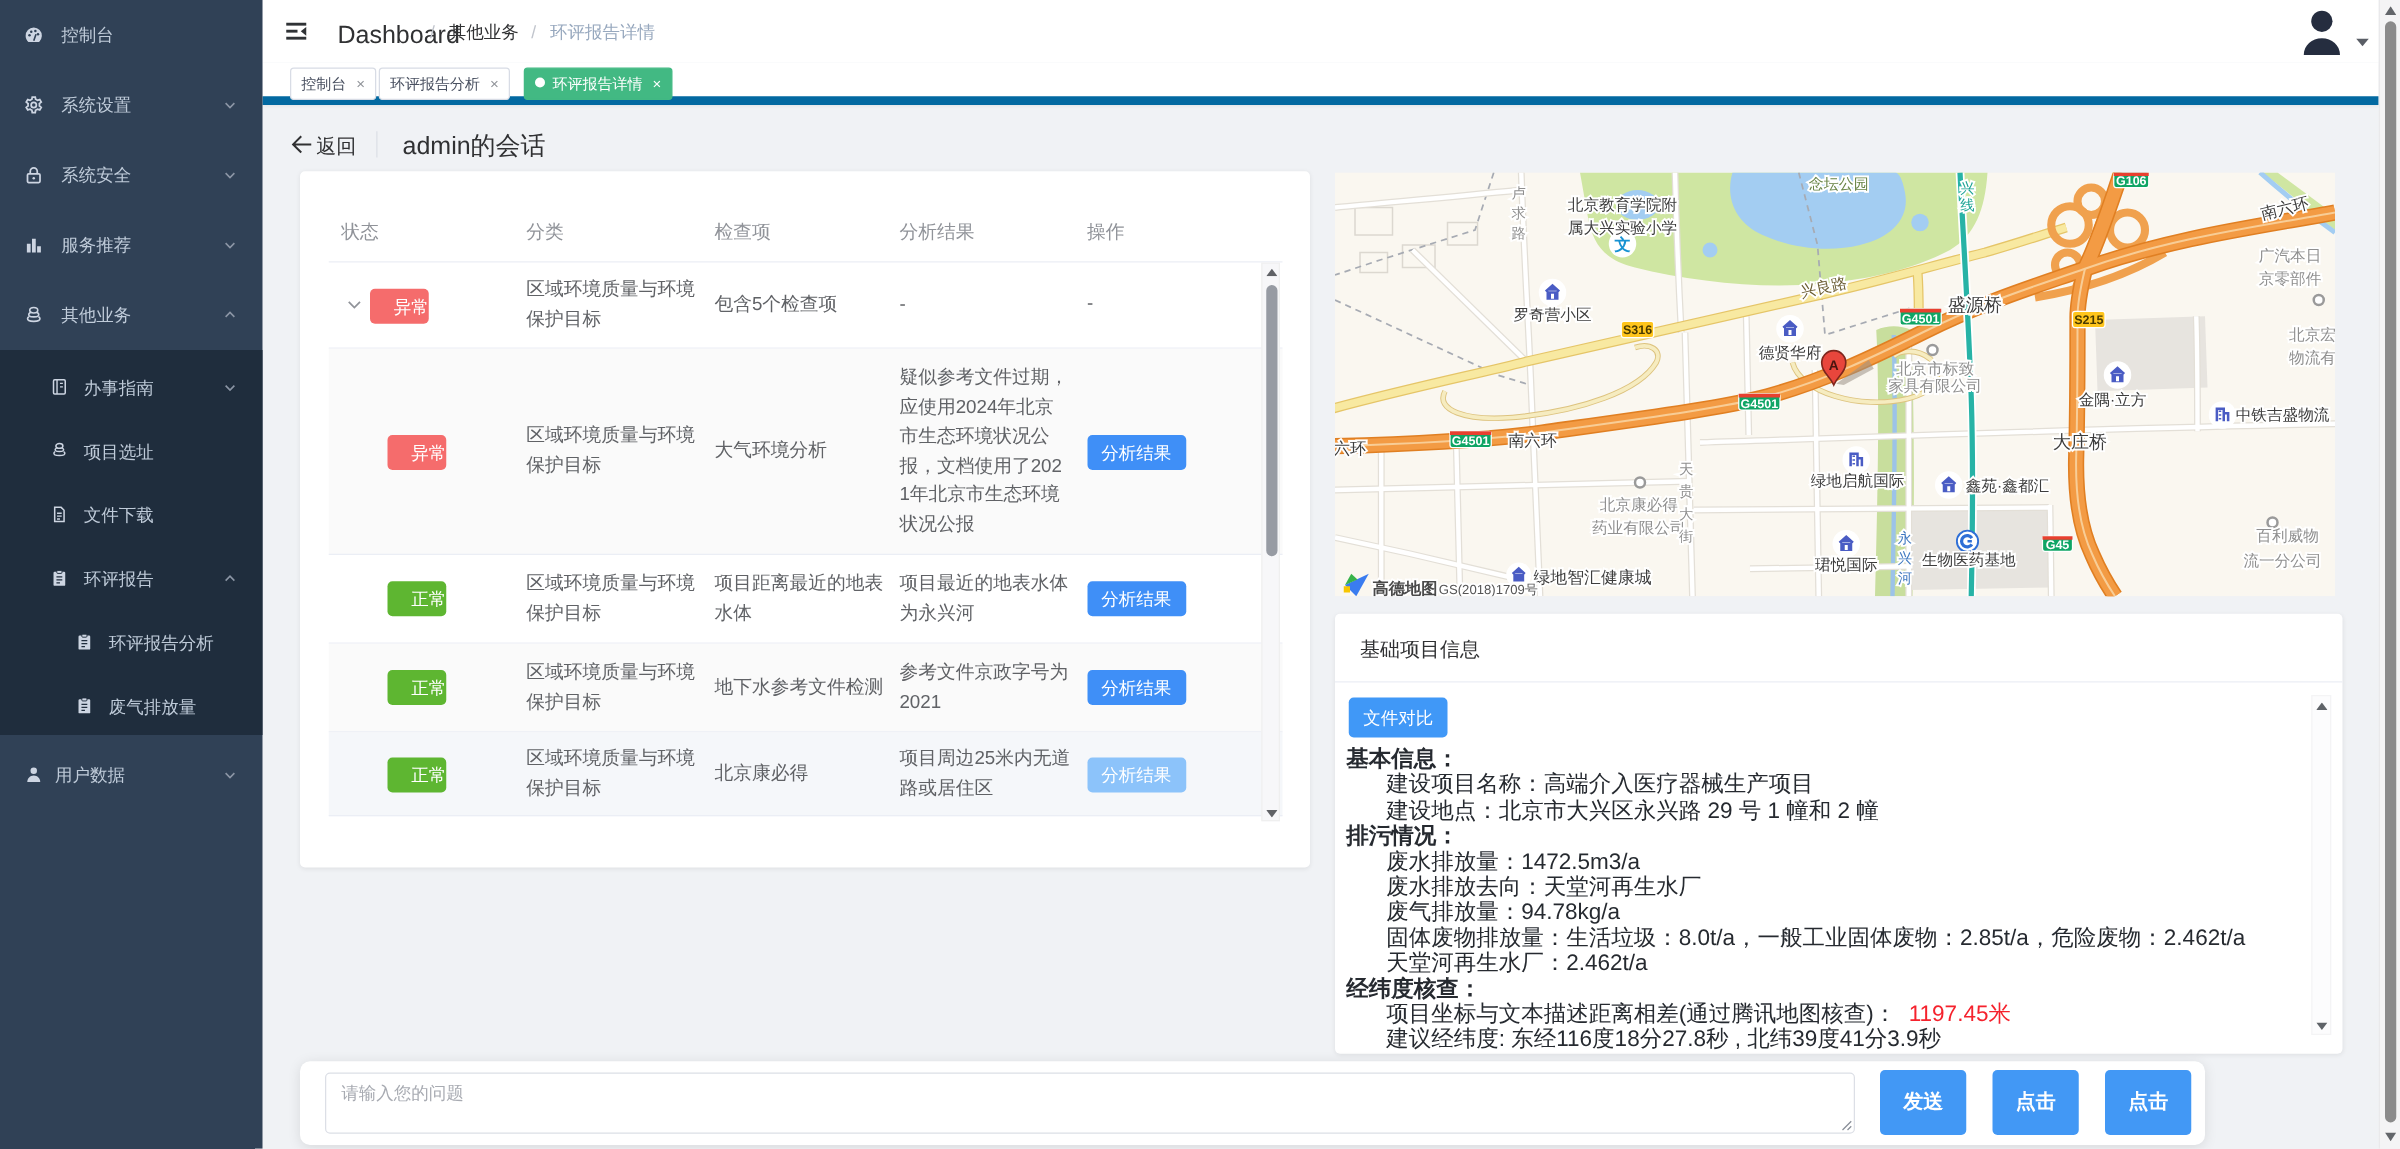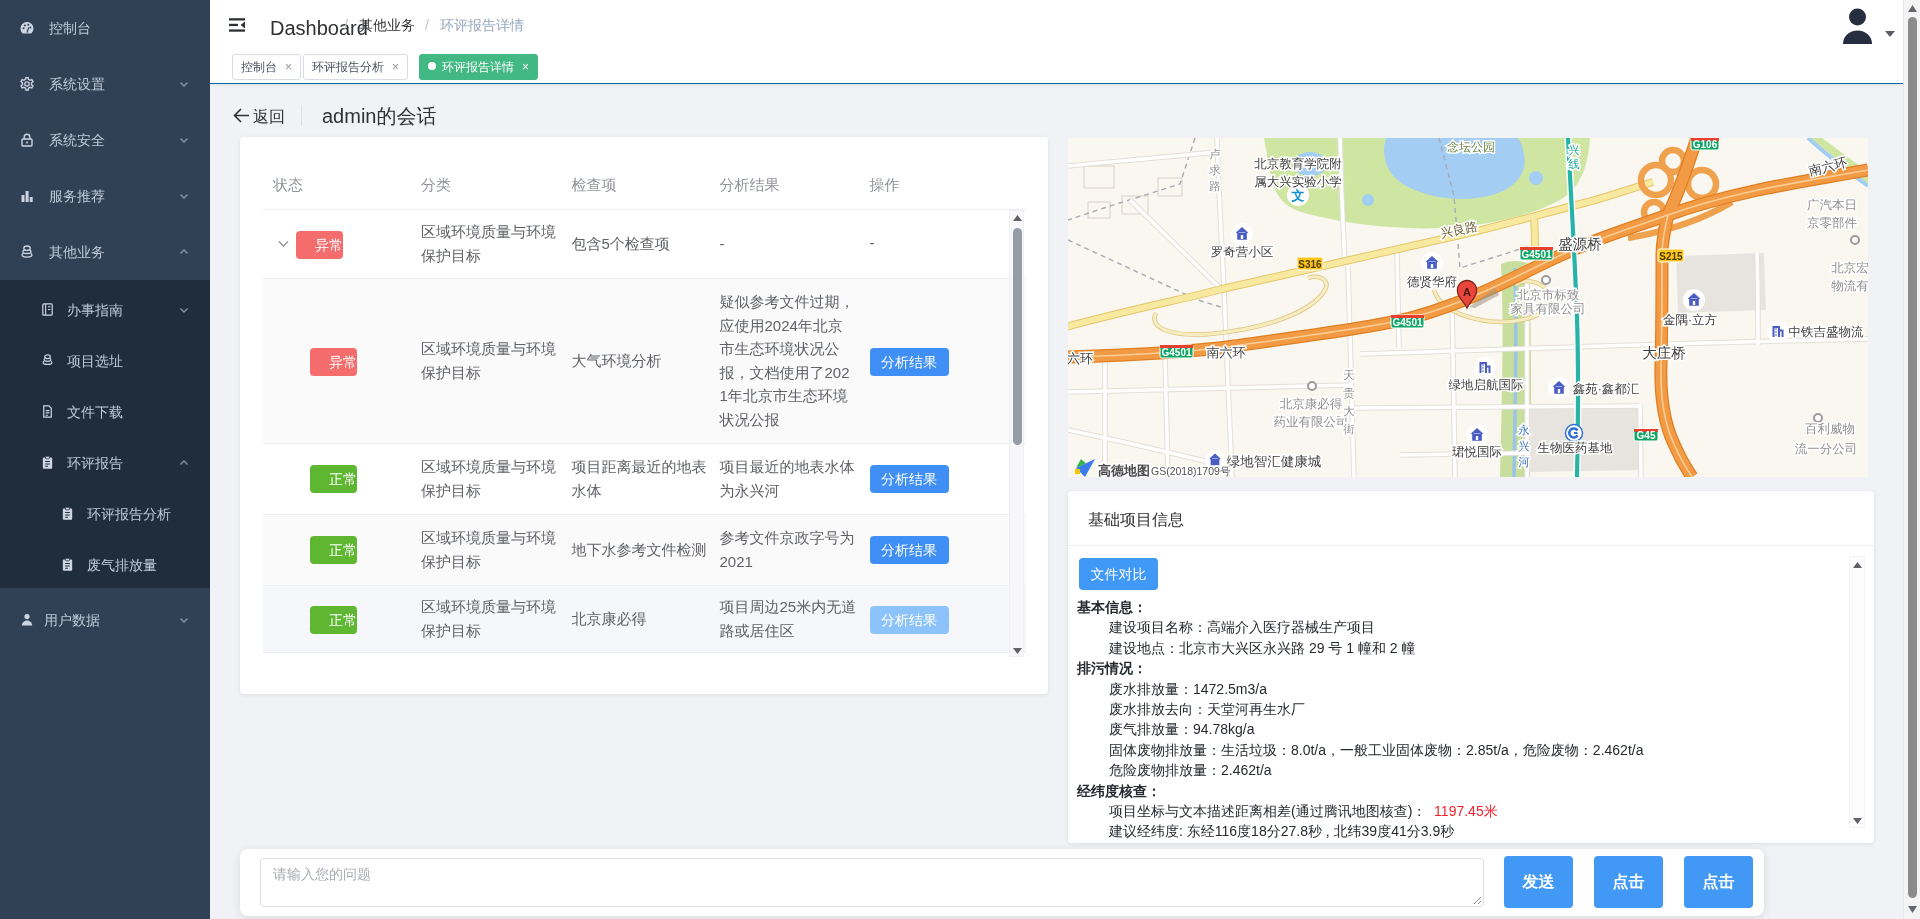--- a/index.html
+++ b/index.html
@@ -10,21 +10,21 @@
 .mi .tx{position:absolute;left:49px;top:50%;margin-top:-8px;height:16px;line-height:16px;white-space:nowrap}
 .mi .ar{position:absolute;right:20px;top:50%;margin-top:-6px;width:12px;height:12px}
 .sub{position:absolute;left:0;top:280px;width:210px;height:308px;background:#1f2d3d}
 .smi{position:absolute;left:0;width:210px;height:51px;color:#bfcbd9;font-size:14px}
 .smi .ic{position:absolute;left:40px;top:50%;margin-top:-8px;width:15px;height:15px}
 .smi .tx{position:absolute;left:67px;top:50%;margin-top:-8px;height:16px;line-height:16px;white-space:nowrap}
 .smi2 .ic{left:60px}
 .smi2 .tx{left:87px}
 
 #header{position:absolute;left:210px;top:0;width:1693px;height:50px;background:#fff;z-index:4}
-#tabsbar{position:absolute;left:210px;top:50px;width:1693px;height:34px;background:#fff;border-bottom:1px solid #0369a1;box-shadow:0 1px 3px rgba(0,0,0,.08);z-index:3}
+#tabsbar{position:absolute;left:210px;top:50px;width:1693px;height:34px;background:#fff;border-bottom:7px solid #0369a1;box-shadow:0 1px 3px rgba(0,0,0,.08);z-index:3}
 .tab{position:absolute;top:4px;height:26px;line-height:24px;border:1px solid #d8dce5;background:#fff;color:#495060;font-size:12px;padding:0 8px;border-radius:3px}
 .tab .x{display:inline-block;margin-left:8px;color:#909399;font-size:12px}
 .tab.act{background:#42b983;border-color:#42b983;color:#fff}
 .tab.act .x{color:#fff}
 .dot{display:inline-block;width:8px;height:8px;border-radius:50%;background:#fff;margin-right:6px;vertical-align:1px}
 
 .card{position:absolute;background:#fff;border-radius:4px;box-shadow:0 1px 4px rgba(0,0,0,.08)}
 .btn{position:absolute;background:#3f8ff7;color:#fff;font-size:14px;border-radius:4px;text-align:center}
 </style></head>
 <body>
@@ -528,30 +528,30 @@
 <text x="30" y="337" style="font-family:'Liberation Sans';font-size:13px;font-weight:bold;fill:#4a4a4a;stroke:#fff;stroke-width:3px;paint-order:stroke">高德地图</text>
 <text x="83" y="337" style="font-family:'Liberation Sans';font-size:10.5px;fill:#555;stroke:#fff;stroke-width:3px;paint-order:stroke">GS(2018)1709号</text>
 </g>
 </svg>
 
 <div class="card" style="left:1068px;top:491px;width:806px;height:352px">
   <div style="position:absolute;left:0;top:0;width:806px;height:55px;border-bottom:1px solid #ebeef5">
     <span style="position:absolute;left:20px;top:19px;font-size:16px;color:#303133">基础项目信息</span>
   </div>
   <div class="btn" style="left:11px;top:67px;width:79px;height:32px;line-height:32px;background:#4098f7">文件对比</div>
-  <div style="position:absolute;left:9px;top:106px;width:780px;font-size:14px;color:#262a30;line-height:20.4px">
+  <div style="position:absolute;left:9px;top:106px;width:780px;font-size:18px;color:#262a30;line-height:20.4px">
     <div style="font-weight:bold">基本信息：</div>
     <div style="padding-left:32px">建设项目名称：高端介入医疗器械生产项目</div>
     <div style="padding-left:32px">建设地点：北京市大兴区永兴路 29 号 1 幢和 2 幢</div>
     <div style="font-weight:bold">排污情况：</div>
     <div style="padding-left:32px">废水排放量：1472.5m3/a</div>
     <div style="padding-left:32px">废水排放去向：天堂河再生水厂</div>
     <div style="padding-left:32px">废气排放量：94.78kg/a</div>
     <div style="padding-left:32px">固体废物排放量：生活垃圾：8.0t/a，一般工业固体废物：2.85t/a，危险废物：2.462t/a</div>
-    <div style="padding-left:32px">危险废物排放量：2.462t/a</div>
+    <div style="padding-left:32px">天堂河再生水厂：2.462t/a</div>
     <div style="font-weight:bold">经纬度核查：</div>
     <div style="padding-left:32px">项目坐标与文本描述距离相差(通过腾讯地图核查)：<span style="color:#f5222d">&nbsp;&nbsp;1197.45米</span></div>
     <div style="padding-left:32px">建议经纬度: 东经116度18分27.8秒 , 北纬39度41分3.9秒</div>
   </div>
   <div style="position:absolute;left:781px;top:65px;width:16px;height:272px;background:#fcfcfd;border:1px solid #f4f4f5">
     <svg style="position:absolute;left:3px;top:5px;width:9px;height:6px" viewBox="0 0 9 6">
         <path fill="#5f6368" d="M4.5 0 9 6H0z"></path>
       </svg>
     <svg style="position:absolute;left:3px;top:261px;width:9px;height:6px" viewBox="0 0 9 6">
         <path fill="#5f6368" d="M4.5 6 0 0h9z"></path>

